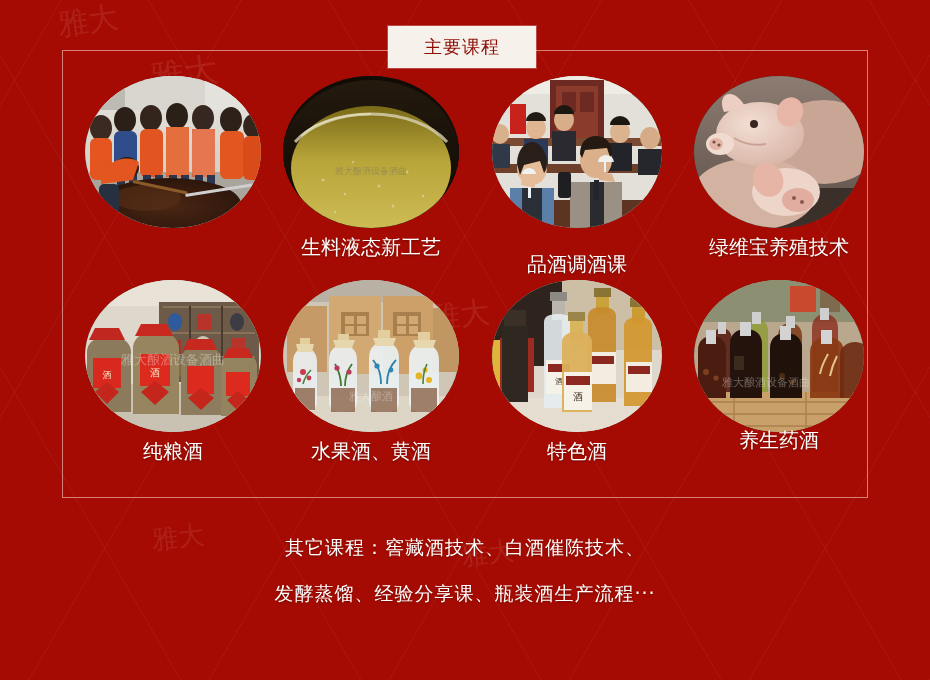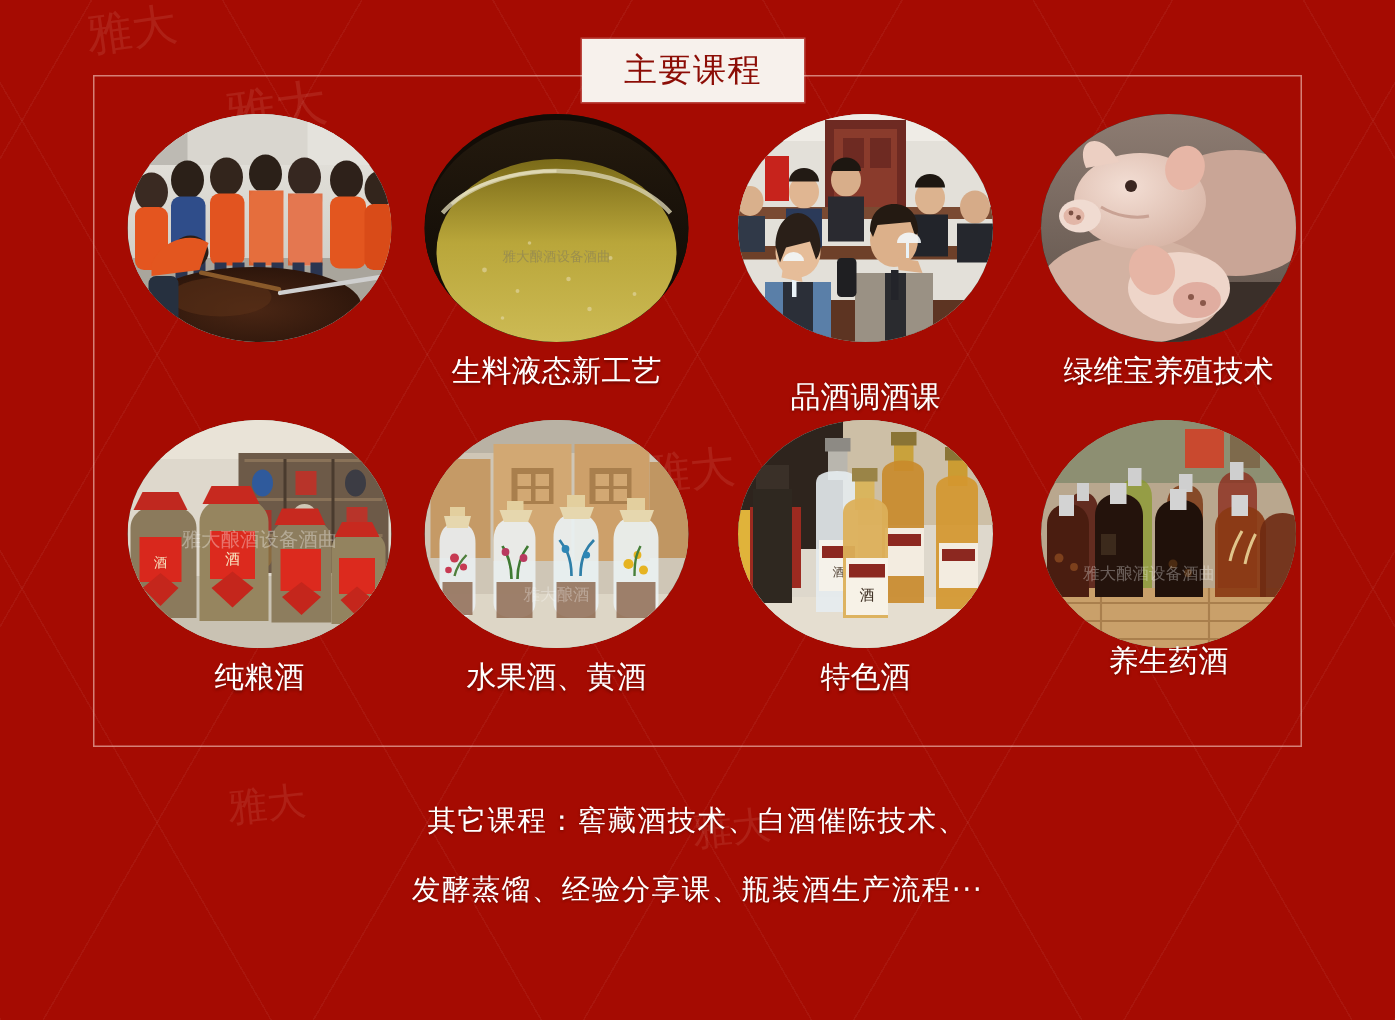--- a/index.html
+++ b/index.html
@@ -47,21 +47,21 @@
     position:absolute;
     left:388px; top:26px;
     width:148px; height:42px;
     background:#f7f1ec;
     display:flex; align-items:center; justify-content:center;
     z-index:5;
     box-shadow:0 0 0 1px rgba(255,255,255,.25);
   }
   #title-banner .t {
     color:#8c0d06;
-    font-size:22px;
+    font-size:18px;
     letter-spacing:1px;
     font-weight:400;
     font-family:Liberation Mono, monospace;
   }
 
   
   #course-grid {
     position:absolute;
     left:62px; top:72px;
     width:806px; height:410px;

